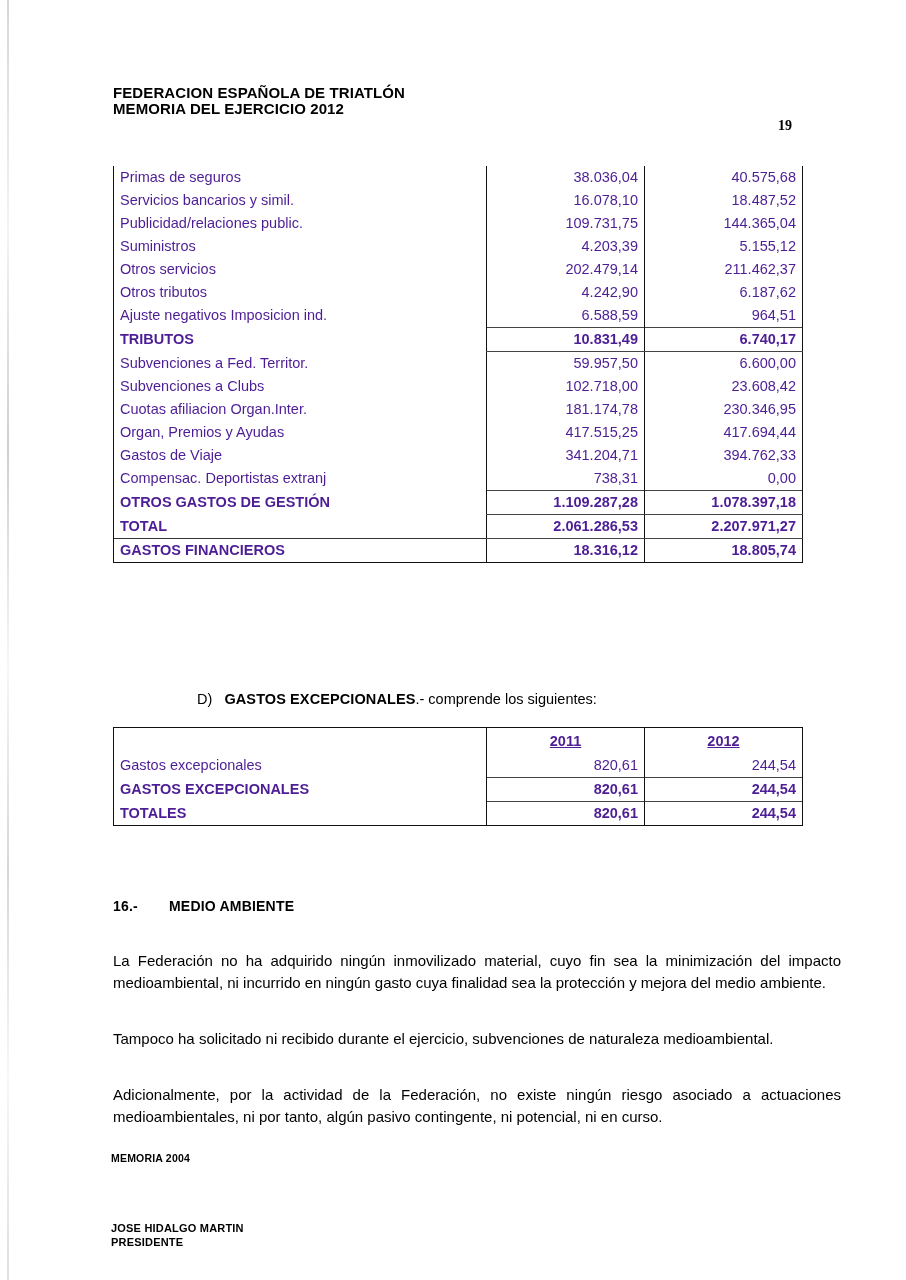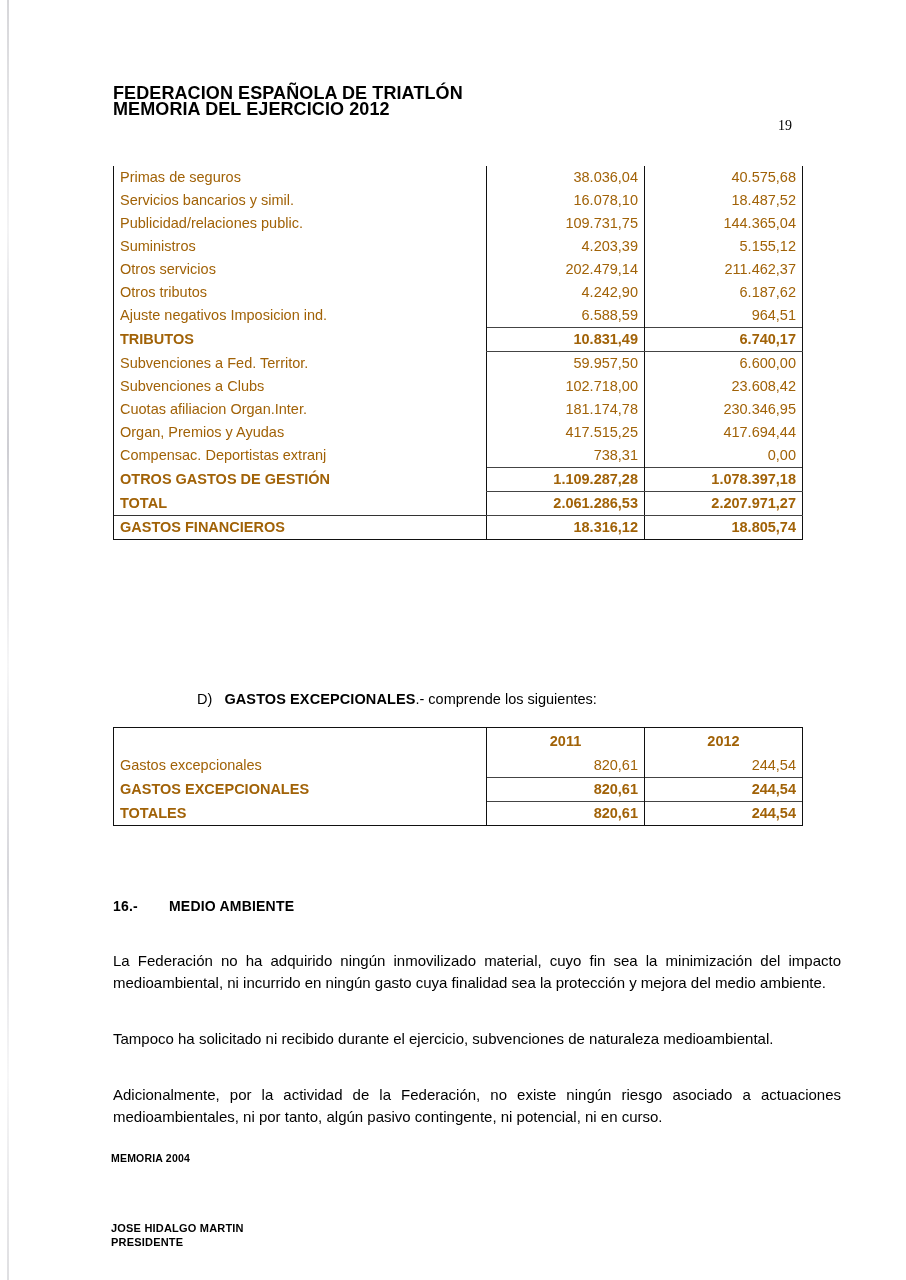--- a/index.html
+++ b/index.html
@@ -38,43 +38,43 @@
     left: 0; top: 0;
     width: 906px;
     height: 1280px;
   }
 
   
   .doc-header {
     position: absolute;
     left: 113px;
     top: 85px;
-    font-size: 18px;
+    font-size: 15px;
     font-weight: bold;
     line-height: 16px;
     letter-spacing: 0.1px;
   }
   .page-number {
     position: absolute;
     left: 770px;
     top: 118px;
     width: 30px;
     text-align: center;
     font-family: "Liberation Serif", serif;
     font-size: 14px;
-    font-weight: normal;
+    font-weight: bold;
   }
 
   
   .fin-table {
     position: absolute;
     border-collapse: collapse;
     table-layout: fixed;
     font-size: 14.5px;
-    color: #a16207;
+    color: #4c1d95;
   }
   .fin-table td {
     padding: 0 6px;
     height: 23px;
     line-height: 23px;
     vertical-align: middle;
     white-space: nowrap;
     overflow: hidden;
   }
   .col-label { width: 360px; text-align: left; }
@@ -108,20 +108,21 @@
   .section-d .d-label { font-weight: normal; }
   .section-d .d-title { font-weight: bold; letter-spacing: 0.1px; }
   .section-d .d-rest  { font-weight: normal; }
 
   
   #table-excep { left: 113px; top: 727px; width: 657px; }
   #table-excep .hdr td { height: 26px; line-height: 26px; font-weight: bold; }
   #table-excep .hdr td.col-num span {
     border-bottom: 2px solid #111;
     padding-bottom: 9px;
+    text-decoration: underline;
   }
   #table-excep .hdr td.col-num { text-align: center; }
   #table-excep .row-first td { border-top: 1.8px solid #111; }
   #table-excep .row-last td { border-bottom: 1.8px solid #111; }
 
   
   .sec-heading {
     position: absolute;
     left: 113px;
     top: 898px;
@@ -233,20 +234,25 @@
           <td class="col-label">Cuotas afiliacion Organ.Inter.</td>
           <td class="col-num">181.174,78</td>
           <td class="col-num last">230.346,95</td>
         </tr>
         <tr class="">
           <td class="col-label">Organ, Premios y Ayudas</td>
           <td class="col-num">417.515,25</td>
           <td class="col-num last">417.694,44</td>
         </tr>
         <tr class="">
+          <td class="col-label">Gastos de Viaje</td>
+          <td class="col-num">341.204,71</td>
+          <td class="col-num last">394.762,33</td>
+        </tr>
+        <tr class="">
           <td class="col-label">Compensac. Deportistas extranj</td>
           <td class="col-num">738,31</td>
           <td class="col-num last">0,00</td>
         </tr>
         <tr class="row-bold rule-top-nums rule-bot-nums">
           <td class="col-label">OTROS GASTOS DE GESTIÓN</td>
           <td class="col-num">1.109.287,28</td>
           <td class="col-num last">1.078.397,18</td>
         </tr>
         <tr class="row-bold rule-top-nums rule-bot-nums">

